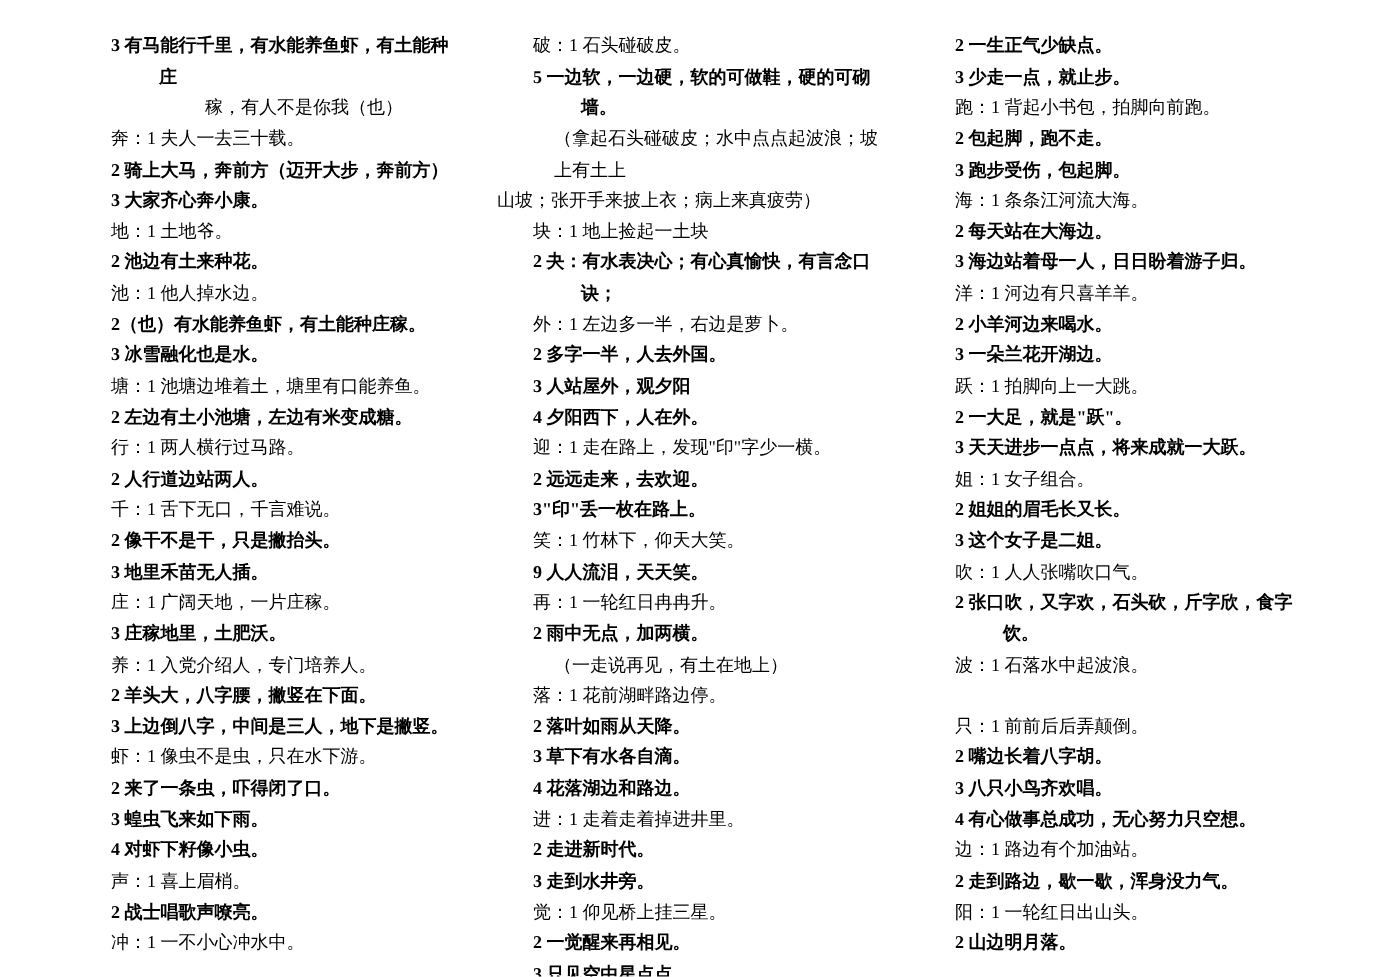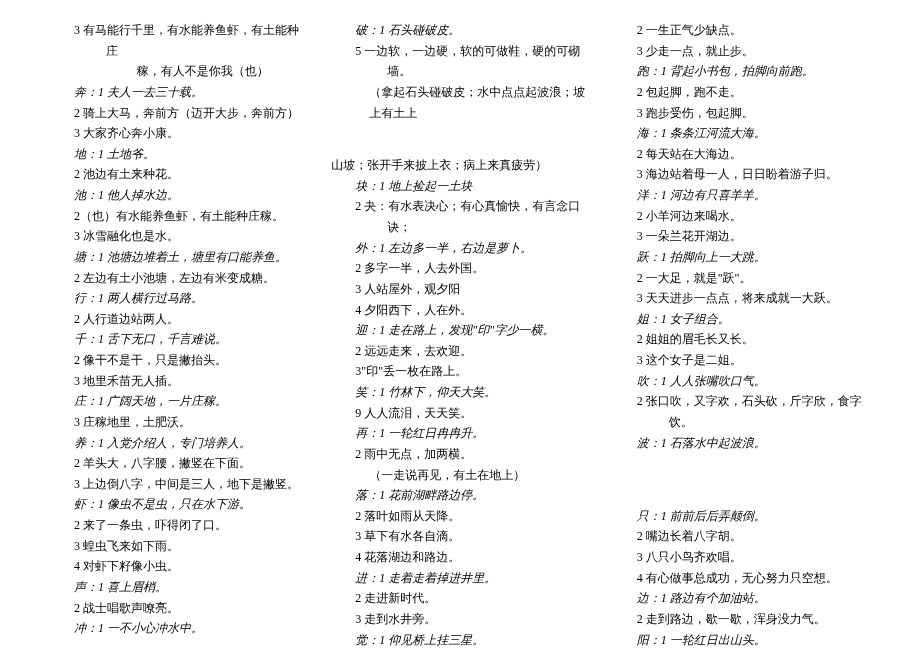--- a/index.html
+++ b/index.html
@@ -18,41 +18,40 @@
       gap: 24px;
       height: 100%;
     }
     .col {
       flex: 1;
       line-height: 1.72;
     }
     .char-line {
       padding-left: 56px;
       text-indent: -56px;
-      font-style: italic;
     }
     .char-line.first {
       padding-left: 24px;
       text-indent: 0;
     }
     .num-line {
       padding-left: 56px;
       text-indent: -32px;
+      font-weight: bold;
     }
     .cont-line {
       padding-left: 24px;
       text-indent: 0;
       text-align: center;
     }
     .paren-line {
       padding-left: 38px;
     }
     .plain-line {
       padding-left: 0;
-      margin-top: 32px;
     }
   </style>
 </head>
 <body>
 
 <div class="columns">
   <div class="col" id="col-0">
       <div class="num-line">3 有马能行千里，有水能养鱼虾，有土能种庄</div>
       <div class="cont-line">　　稼，有人不是你我（也）</div>
       <div class="char-line first">奔：1 夫人一去三十载。</div>

